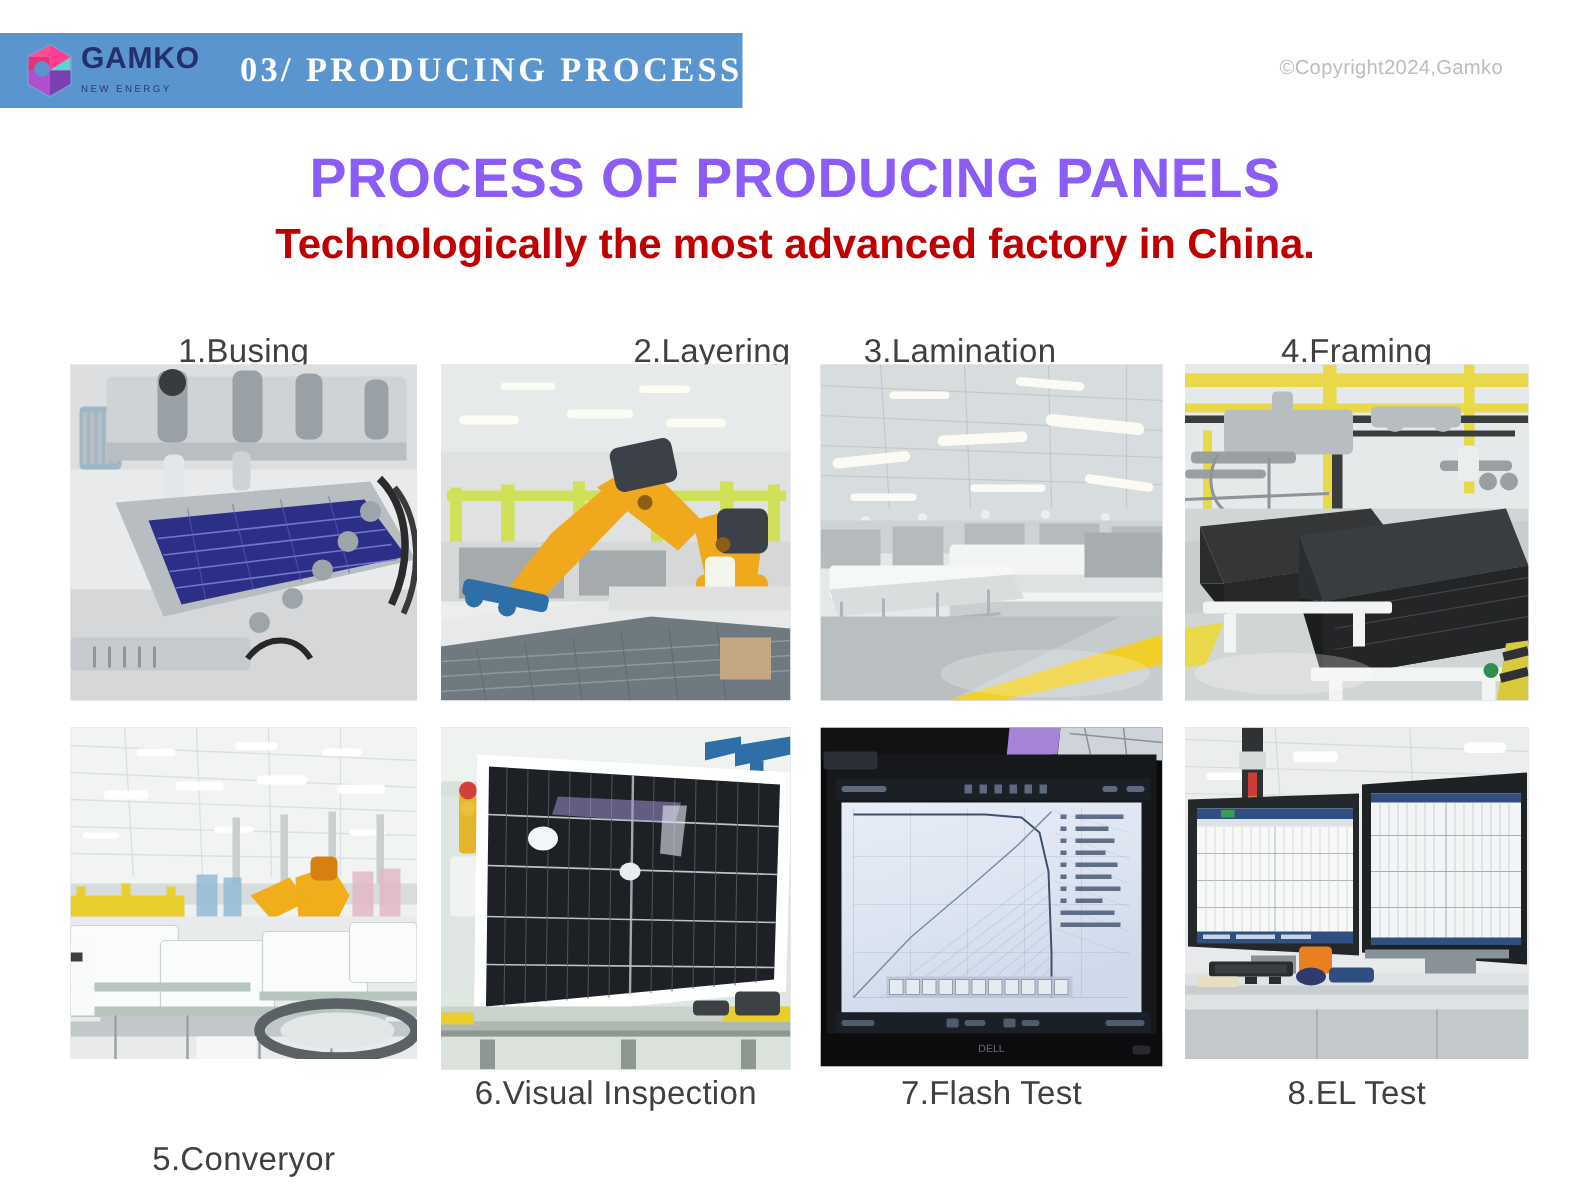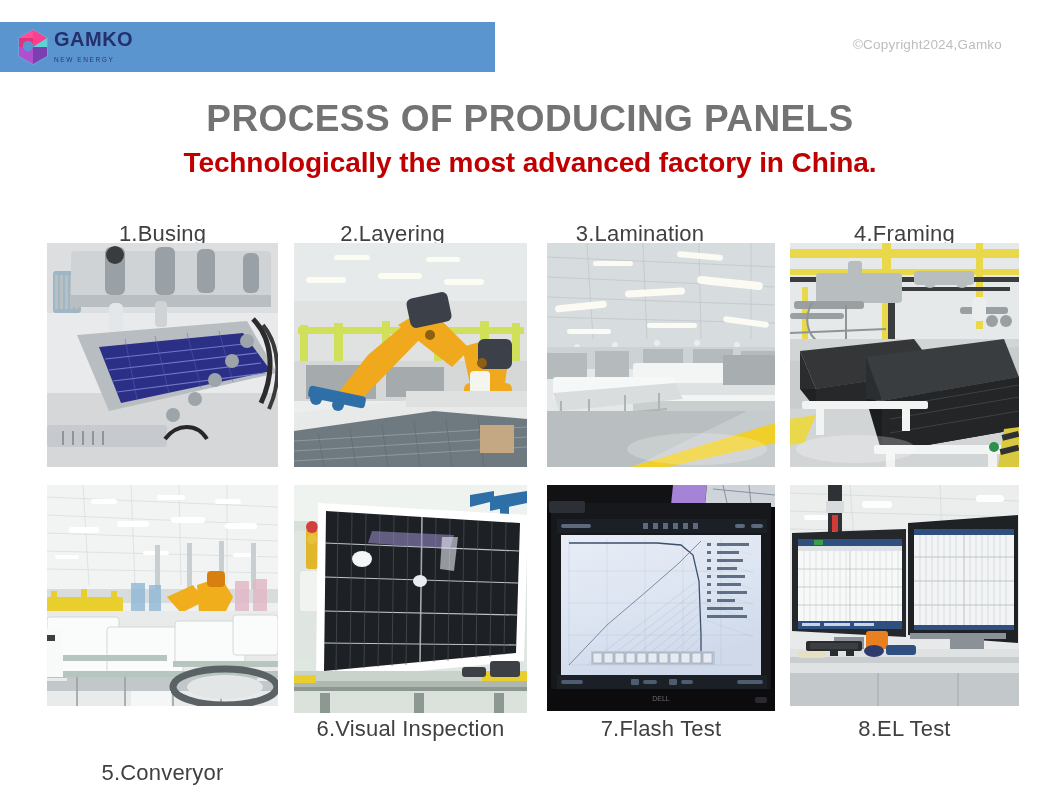--- a/index.html
+++ b/index.html
@@ -78,21 +78,21 @@
 
   
   #main-title {
     position: absolute;
     left: 0;
     top: 98px;
     width: 1060px;
     text-align: center;
     font-size: 37px;
     font-weight: bold;
-    color: #737373;
+    color: #8b5cf6;
     letter-spacing: 0.4px;
   }
   #sub-title {
     position: absolute;
     left: 0;
     top: 147px;
     width: 1060px;
     text-align: center;
     font-size: 28px;
     font-weight: bold;
@@ -111,21 +111,21 @@
   }
   .photo {
     position: absolute;
     overflow: hidden;
     background: #cfd2d4;
   }
   .photo svg { display: block; width: 100%; height: 100%; }
 
   
   #cap-1 { left: 47px;  top: 221px; width: 231px; }
-  #cap-2 { left: 276px; top: 221px; width: 233px; }
+  #cap-2 { left: 294px; top: 221px; width: 233px; text-align: right; }
   #cap-3 { left: 526px; top: 221px; width: 228px; }
   #cap-4 { left: 790px; top: 221px; width: 229px; }
 
   #photo-1 { left: 47px;  top: 243px; width: 231px; height: 224px; }
   #photo-2 { left: 294px; top: 243px; width: 233px; height: 224px; }
   #photo-3 { left: 547px; top: 243px; width: 228px; height: 224px; }
   #photo-4 { left: 790px; top: 243px; width: 229px; height: 224px; }
 
   
   #photo-5 { left: 47px;  top: 485px; width: 231px; height: 221px; }
@@ -156,20 +156,21 @@
         <path d="M17 10 L9 6 A9.5 9.5 0 0 0 9 30 L17 26 A5 5 0 0 1 17 10 Z" fill="#e0357e" opacity="0.0"></path>
         <circle cx="12" cy="18" r="5.2" fill="#5b95d0"></circle>
       </svg>
     </span>
     <span id="logo-text-block">
       <span id="logo-wordmark">GAMKO</span>
       <span id="logo-tagline">NEW ENERGY</span>
     </span>
   </div>
 
+  <div id="header-section-title">03/ PRODUCING PROCESS</div>
 </div>
 
 <div id="copyright">©Copyright2024,Gamko</div>
 
 <div id="main-title">PROCESS OF PRODUCING PANELS</div>
 <div id="sub-title">Technologically the most advanced factory in China.</div>
 
 <div class="caption" id="cap-1">1.Busing</div>
 <div class="caption" id="cap-2">2.Layering</div>
 <div class="caption" id="cap-3">3.Lamination</div>

